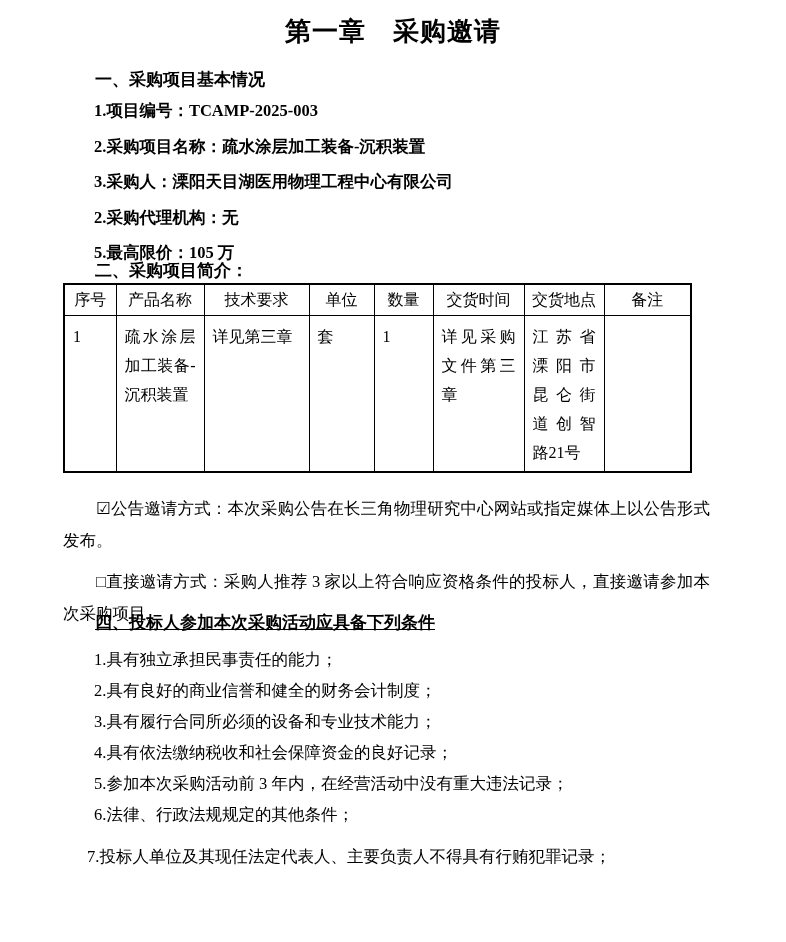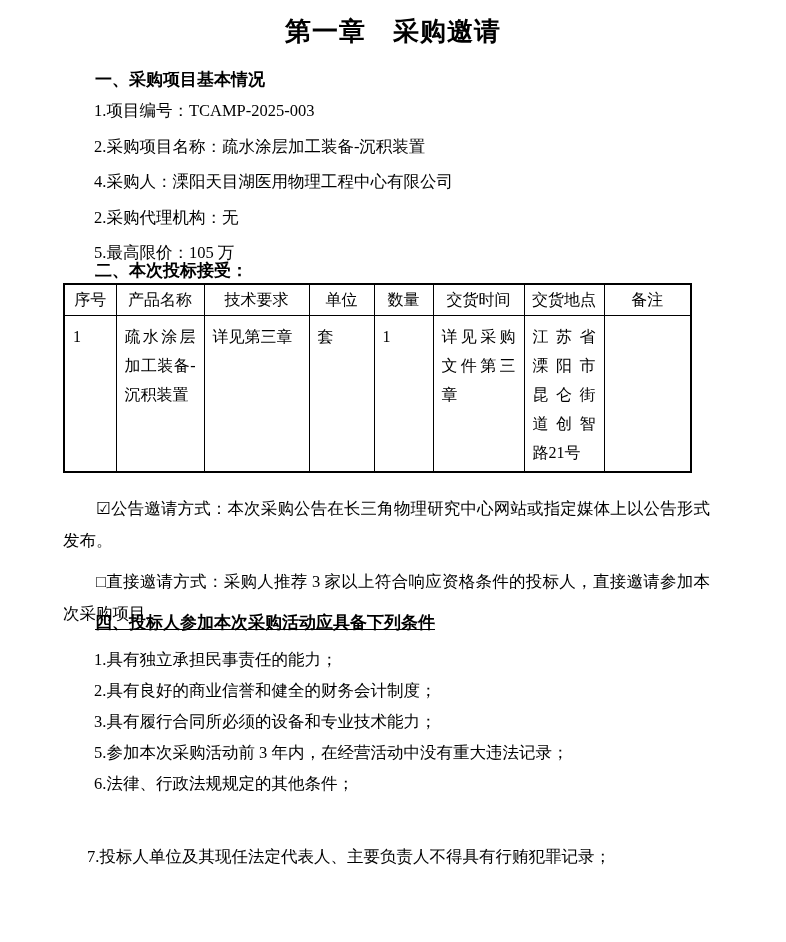--- a/index.html
+++ b/index.html
@@ -41,21 +41,21 @@
   .heading-note {
     font-weight: normal;
     font-size: 16.5px;
   }
   .num-list {
     position: absolute;
     left: 94px;
     font-size: 16.5px;
   }
   #list-basic { top: 93px; }
-  #list-basic .li { line-height: 35.5px; }
+  #list-basic .li { line-height: 35.5px; font-weight: bold; }
   #list-cond { top: 644px; }
   #list-cond .li { line-height: 31px; }
   .li { white-space: nowrap; }
 
   table.ptable {
     position: absolute;
     top: 283px;
     left: 63px;
     width: 627px;
     border-collapse: collapse;
@@ -115,26 +115,26 @@
 
 <div class="page">
 
   <div class="doc-title">第一章　采购邀请</div>
 
   <div class="sec-heading" id="h-basic">一、采购项目基本情况</div>
 
   <div class="num-list" id="list-basic">
     <div class="li">1.项目编号：TCAMP-2025-003</div>
     <div class="li">2.采购项目名称：疏水涂层加工装备-沉积装置</div>
-    <div class="li">4.采购人：溧阳天目湖医用物理工程中心有限公司</div>
+    <div class="li">3.采购人：溧阳天目湖医用物理工程中心有限公司</div>
     <div class="li">2.采购代理机构：无</div>
     <div class="li">5.最高限价：105 万</div>
   </div>
 
-  <div class="sec-heading" id="h-brief">二、本次投标接受：</div>
+  <div class="sec-heading" id="h-brief">二、采购项目简介：</div>
 
   <table class="ptable">
     <colgroup>
       <col style="width:52px">
         <col style="width:88px">
         <col style="width:105px">
         <col style="width:65px">
       <col style="width:59px">
         <col style="width:91px">
         <col style="width:80px">
@@ -170,20 +170,21 @@
   <p class="para" id="p-announce"><span>☑</span><span>公告邀请方式：本次采购公告在长三角物理研究中心网站或指定媒体上以公告形式发布。</span></p>
 
   <p class="para" id="p-direct"><span>□</span><span>直接邀请方式：采购人推荐 3 家以上符合响应资格条件的投标人，直接邀请参加本次采购项目。</span></p>
 
   <div class="sec-heading" id="h-cond">四、投标人参加本次采购活动应具备下列条件</div>
 
   <div class="num-list" id="list-cond">
     <div class="li">1.具有独立承担民事责任的能力；</div>
     <div class="li">2.具有良好的商业信誉和健全的财务会计制度；</div>
     <div class="li">3.具有履行合同所必须的设备和专业技术能力；</div>
+    <div class="li">4.具有依法缴纳税收和社会保障资金的良好记录；</div>
     <div class="li">5.参加本次采购活动前 3 年内，在经营活动中没有重大违法记录；</div>
     <div class="li">6.法律、行政法规规定的其他条件；</div>
   </div>
 
   <p class="cond-para" id="cond-7">7.投标人单位及其现任法定代表人、主要负责人不得具有行贿犯罪记录；</p>
 
 
   <p class="cond-para" id="cond-9"><span>9.本次投标接受/</span><span class="u-seg">不接受</span><span>联合体投标。</span></p>
 
 </div>

